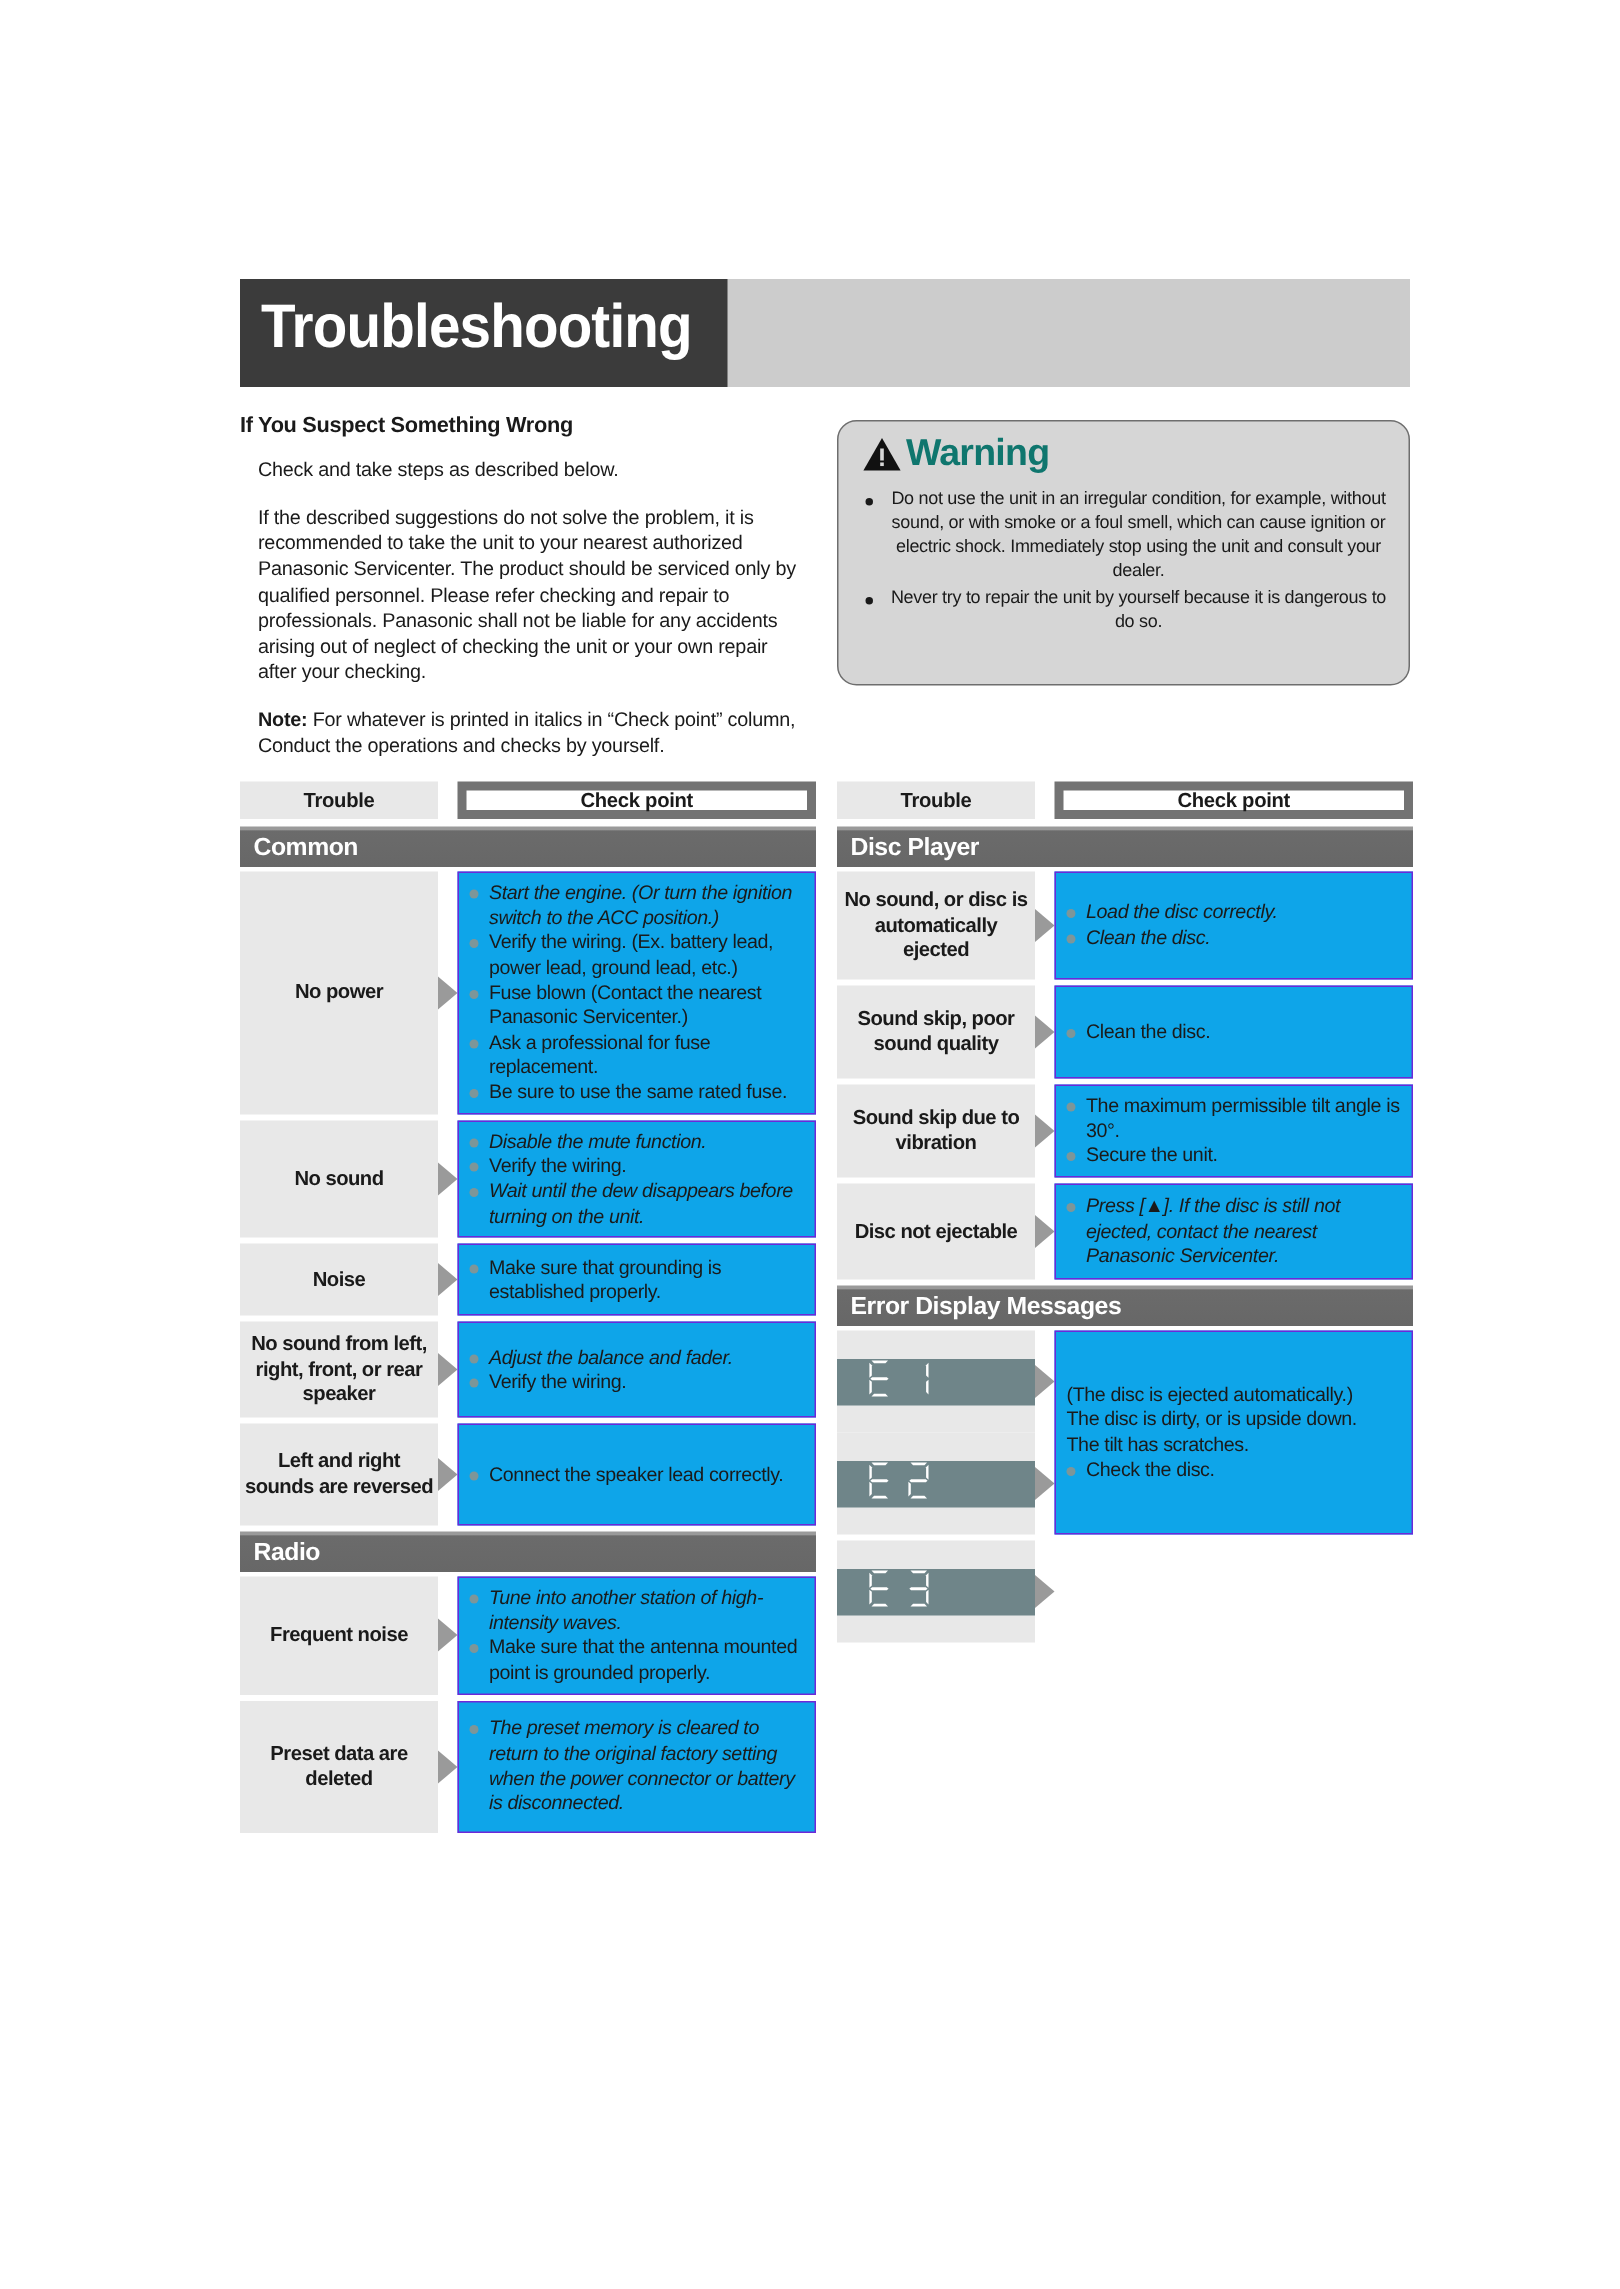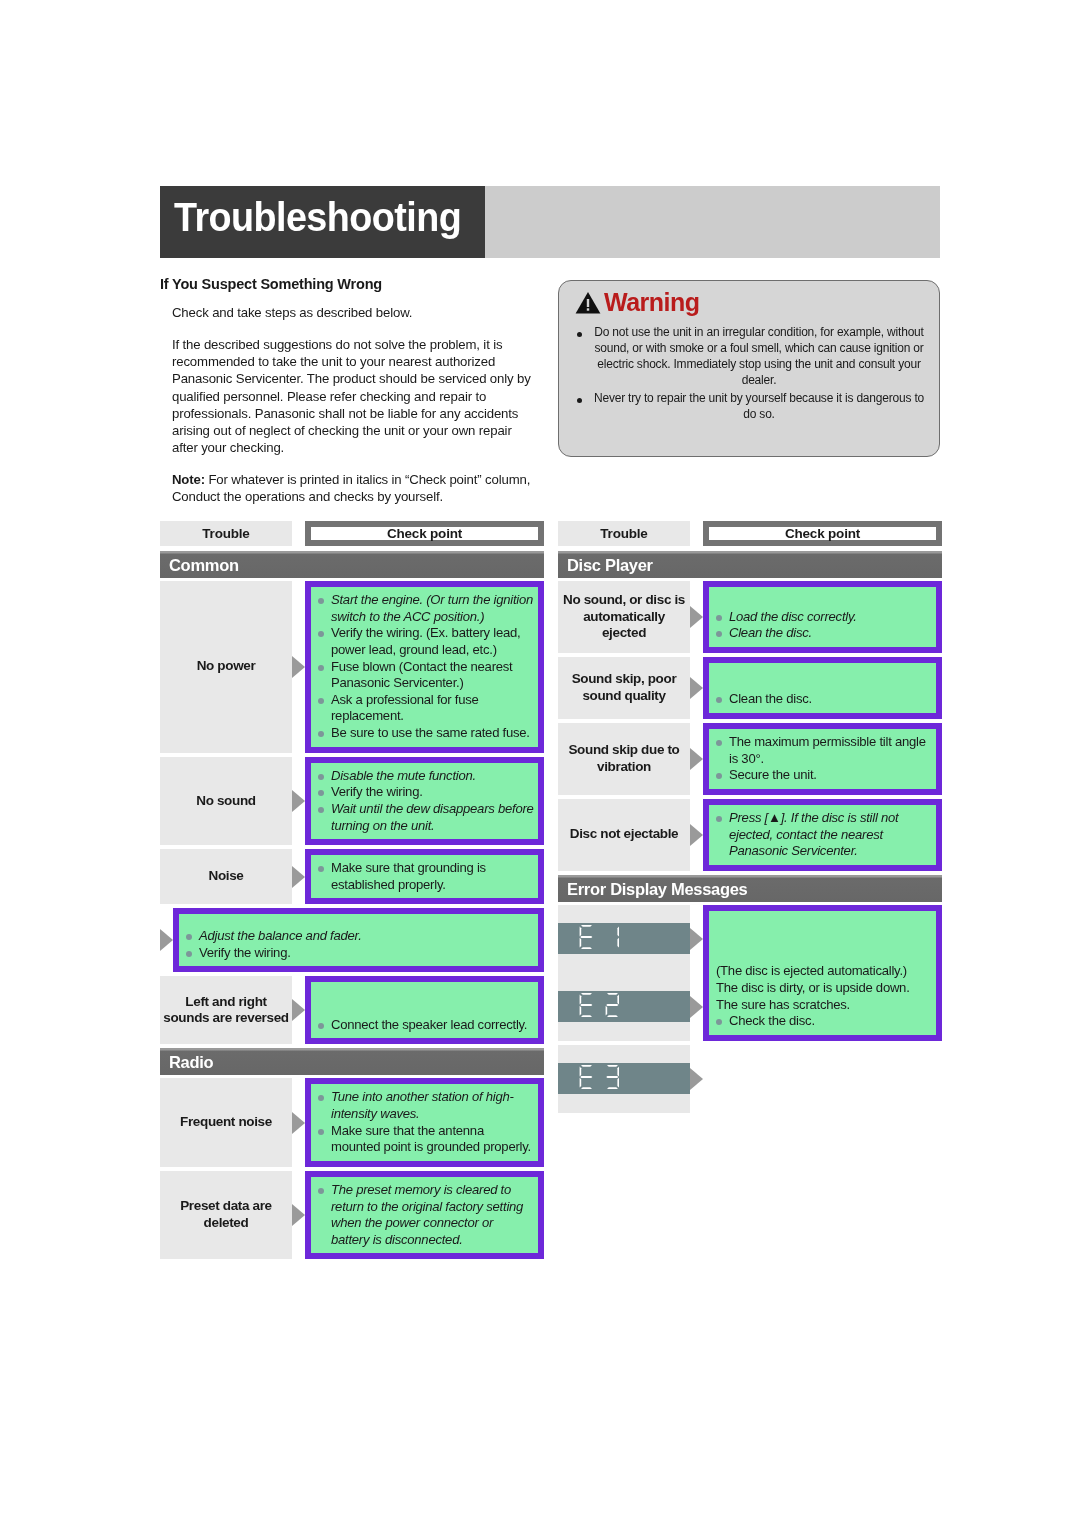--- a/index.html
+++ b/index.html
@@ -96,21 +96,21 @@
     left: 16px;
     top: 9px;
     display: flex;
     align-items: center;
     gap: 3px;
   }
   .warn-tri { display:block; }
   .warn-word {
     font-size: 25px;
     font-weight: bold;
-    color: #b91c1c;
+    color: #0f766e;
     letter-spacing: -0.5px;
     line-height: 1;
   }
   .warn-list {
     position: absolute;
     left: 17px;
     top: 44px;
     width: 352px;
   }
   .warn-li {
@@ -220,27 +220,27 @@
   }
   .arrow {
     width: 0;
     height: 0;
     border-top: 11px solid transparent;
     border-bottom: 11px solid transparent;
     border-left: 13px solid #9a9a9a;
   }
   .cell-check {
     flex: 1;
-    border: 6px solid #6d28d9;
+    border: 1px solid #6d28d9;
     box-sizing: border-box;
-    background: #86efac;
+    background: #0ea5e9;
     padding: 5px 4px 5px 5px;
     display: flex;
     flex-direction: column;
-    justify-content: flex-end;
+    justify-content: center;
   }
 
   .bullet {
     position: relative;
     padding-left: 15px;
     font-size: 13.1px;
     line-height: 1.27;
     letter-spacing: -0.25px;
   }
   .bullet::before {
@@ -377,20 +377,21 @@
         <div class="row" style="min-height: 48px;">
           <div class="cell-trouble">Noise</div>
           <div class="arrow-cell">
             <div class="arrow"></div>
           </div>
           <div class="cell-check">
             <div class="bullet">Make sure that grounding is established properly.</div>
           </div>
         </div>
         <div class="row" style="min-height: 64px;">
+          <div class="cell-trouble">No sound from left, right, front, or rear speaker</div>
           <div class="arrow-cell">
             <div class="arrow"></div>
           </div>
           <div class="cell-check">
             <div class="bullet ital">Adjust the balance and fader.</div>
             <div class="bullet">Verify the wiring.</div>
           </div>
         </div>
         <div class="row" style="min-height: 68px;">
           <div class="cell-trouble">Left and right sounds are reversed</div>
@@ -517,21 +518,21 @@
             <div class="err-arrow-slot">
               <div class="arrow"></div>
             </div>
             <div class="err-arrow-slot">
               <div class="arrow"></div>
             </div>
           </div>
           <div class="cell-check">
             <div class="noline">(The disc is ejected automatically.)</div>
             <div class="noline">The disc is dirty, or is upside down.</div>
-            <div class="noline">The sure has scratches.</div>
+            <div class="noline">The tilt has scratches.</div>
             <div class="bullet">Check the disc.</div>
           </div>
         </div>
         <div class="err-row" style="min-height: 68px;">
           <div class="err-codes">
             <div class="err-code-block">
               <div class="lcd">
                 <span><svg width="17" height="26" viewBox="0 0 17 26" class="seg">
                     <path d="M3,1 H14 L12.3,2.8 H4.7 Z" fill="#ffffff"></path>
                     <path d="M4.7,23.2 H12.3 L14,25 H3 Z" fill="#ffffff"></path>

